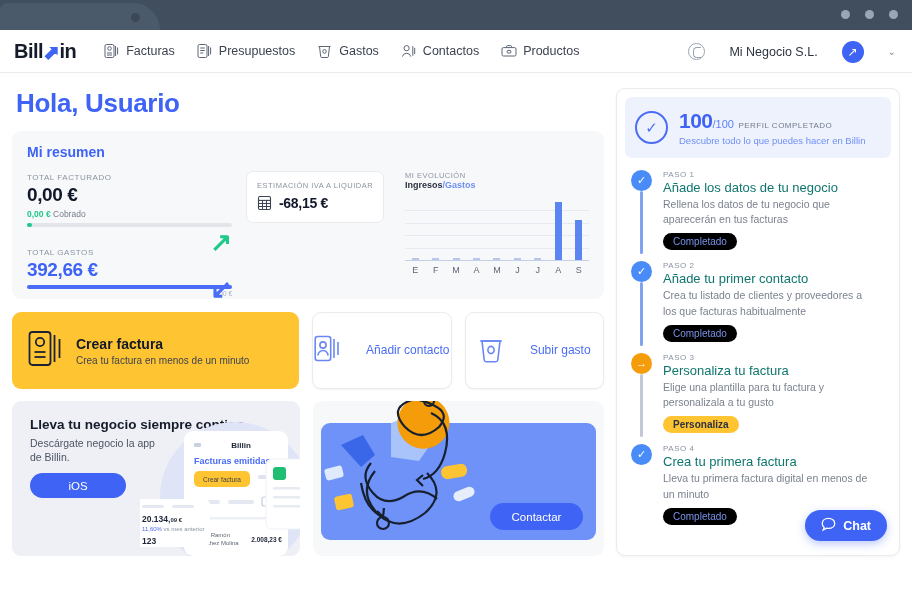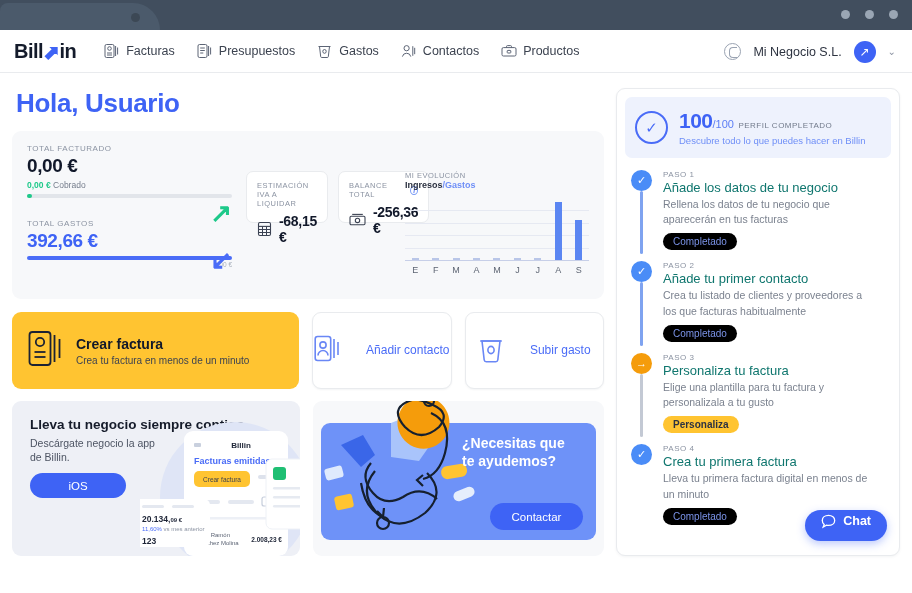--- a/index.html
+++ b/index.html
@@ -42,21 +42,21 @@
   .logo .arrow-mark { color: #3e63f5; display:inline-block; transform: translateY(1px); }
   .navitems { display: flex; align-items: center; gap: 22px; }
   .navitem {
     display: flex; align-items: center; gap: 7px;
     font-size: 12.5px; color: #3c4350; cursor: pointer;
   }
   .navitem .ic { width: 15px; height: 16px; display:block; }
   .navitem .ic svg { display:block; }
   .account {
     position: absolute; right: 16px; top: 0; height: 43px;
-    display: flex; align-items: center; gap: 12px; cursor: pointer;
+    display: flex; align-items: center; gap: 24px; cursor: pointer;
   }
   .account-avatar {
     width: 17px; height: 17px; border-radius: 50%;
     border: 1.6px solid #9aa3b2; position: relative;
   }
   .account-avatar::after {
     content:""; position:absolute; left:4px; top:3px; width:7px; height:9px;
     border-radius: 4px 0 0 4px; border: 1.6px solid #9aa3b2; border-right:none;
   }
   .account-name { font-size: 12.5px; color: #2d3340; }
@@ -224,21 +224,21 @@
   .step-title { font-size: 13px; color: #0f766e; margin-top: 1px; }
   .step-desc { font-size: 10.5px; color: #7b828f; line-height: 1.45; margin-top: 2px; width: 210px; }
   .chip {
     display: inline-block; margin-top: 6px; padding: 3px 10px; border-radius: 11px;
     font-size: 10px; background: #000000; color: #7b93e8;
   }
   .chip.action { background: #ffc431; color: #2c3242; font-weight: bold; cursor: pointer; }
   .chat-btn {
     position: absolute; right: 12px; bottom: 14px; height: 31px; padding: 4px 16px;
     background: #3e63f5; border-radius: 17px; color: #fff;
-    display: flex; gap: 7px; font-size: 12.5px; font-weight: bold;
+    display: flex; align-items: center; gap: 7px; font-size: 12.5px; font-weight: bold;
     cursor: pointer; box-shadow: 0 3px 8px rgba(62,99,245,.35);
   }
 </style>
 </head>
 <body>
 
 <div class="window-chrome">
   <div class="chrome-tab">
     <div class="chrome-dot-tab"></div>
   </div>
@@ -324,20 +324,21 @@
     </div>
   </div>
 
   <div class="body-wrap">
 
     <div class="left-col">
       <div class="greeting">Hola, Usuario</div>
 
       <div class="summary-card">
         <div class="sum-left">
+          <div class="summary-title">Mi resumen</div>
           <div class="sum-left-inner">
             <div>
               <div class="stat-label">TOTAL FACTURADO</div>
               <div class="stat-big">0,00 €</div>
               <div class="stat-sub">
                 <span class="amt">0,00 €</span>
                 <span>Cobrado</span>
               </div>
               <div class="bar-track">
                 <div class="bar-fill-green"></div>
@@ -363,36 +364,20 @@
                 <svg width="15" height="16" viewBox="0 0 15 16">
                     <rect x="1.5" y="1.5" width="12" height="13" rx="1.4" fill="none" stroke="#3b4252" stroke-width="1.1"></rect>
                     <line x1="1.5" y1="5.4" x2="13.5" y2="5.4" stroke="#3b4252" stroke-width="1.1"></line>
                     <line x1="5.5" y1="5.4" x2="5.5" y2="14.5" stroke="#3b4252" stroke-width="1"></line>
                     <line x1="9.5" y1="5.4" x2="9.5" y2="14.5" stroke="#3b4252" stroke-width="1"></line>
                     <line x1="1.5" y1="8.5" x2="13.5" y2="8.5" stroke="#3b4252" stroke-width="1"></line>
                     <line x1="1.5" y1="11.5" x2="13.5" y2="11.5" stroke="#3b4252" stroke-width="1"></line>
                   </svg>
               </span>
               <span class="mini-val">-68,15 €</span>
-            </div>
-          </div>
-          <div class="mini-card">
-            <div class="mini-label">
-              <span>BALANCE TOTAL</span>
-              <span class="info-dot">i</span>
-            </div>
-            <div class="mini-row">
-              <span class="mini-ic">
-                <svg width="17" height="14" viewBox="0 0 17 14">
-                    <rect x="1" y="3.2" width="15" height="8.5" rx="1.2" fill="none" stroke="#3b4252" stroke-width="1.1"></rect>
-                    <circle cx="8.5" cy="7.4" r="2.2" fill="none" stroke="#3b4252" stroke-width="1.1"></circle>
-                    <line x1="3.2" y1="1.4" x2="13.8" y2="1.4" stroke="#3b4252" stroke-width="1.1"></line>
-                  </svg>
-              </span>
-              <span class="mini-val">-256,36 €</span>
             </div>
           </div>
         </div>
 
         <div class="chart-box">
           <div class="chart-title">MI EVOLUCIÓN</div>
           <div class="chart-legend">
             <span>Ingresos</span><span class="g">/</span><span class="g">Gastos</span>
           </div>
           <div class="plot" id="plot">
@@ -539,21 +524,20 @@
               <path d="M62,84 q-18,22 4,44 q20,18 46,-2 q22,-20 2,-40" fill="none" stroke="#16202f" stroke-width="2.2"></path>
               <path d="M96,14 q-20,8 -4,26 q16,16 34,0 q12,-14 -6,-22 q-16,-8 -24,-4 z" fill="none" stroke="#16202f" stroke-width="2.2"></path>
               <path d="M118,26 q22,10 14,40 q-6,22 -22,26" fill="none" stroke="#16202f" stroke-width="2.2"></path>
               <path d="M110,88 l-6,5 6,6" fill="none" stroke="#16202f" stroke-width="2.2"></path>
               <path d="M48,96 q4,26 22,34" fill="none" stroke="#16202f" stroke-width="2.2"></path>
               <path d="M64,124 l6,6 1,-9" fill="none" stroke="#16202f" stroke-width="2.2"></path>
               <circle cx="70" cy="136" r="6" fill="none" stroke="#16202f" stroke-width="2.2"></circle>
               <circle cx="116" cy="14" r="5" fill="none" stroke="#16202f" stroke-width="2.2"></circle>
             </svg>
           </div>
-          <div class="help-text">¿Necesitas que te ayudemos?</div>
           <div class="help-btn">Contactar</div>
         </div>
       </div>
     </div>
 
     <div class="right-col">
       <div class="onboard">
         <div class="progress-head">
           <div class="ring">✓</div>
           <div>

